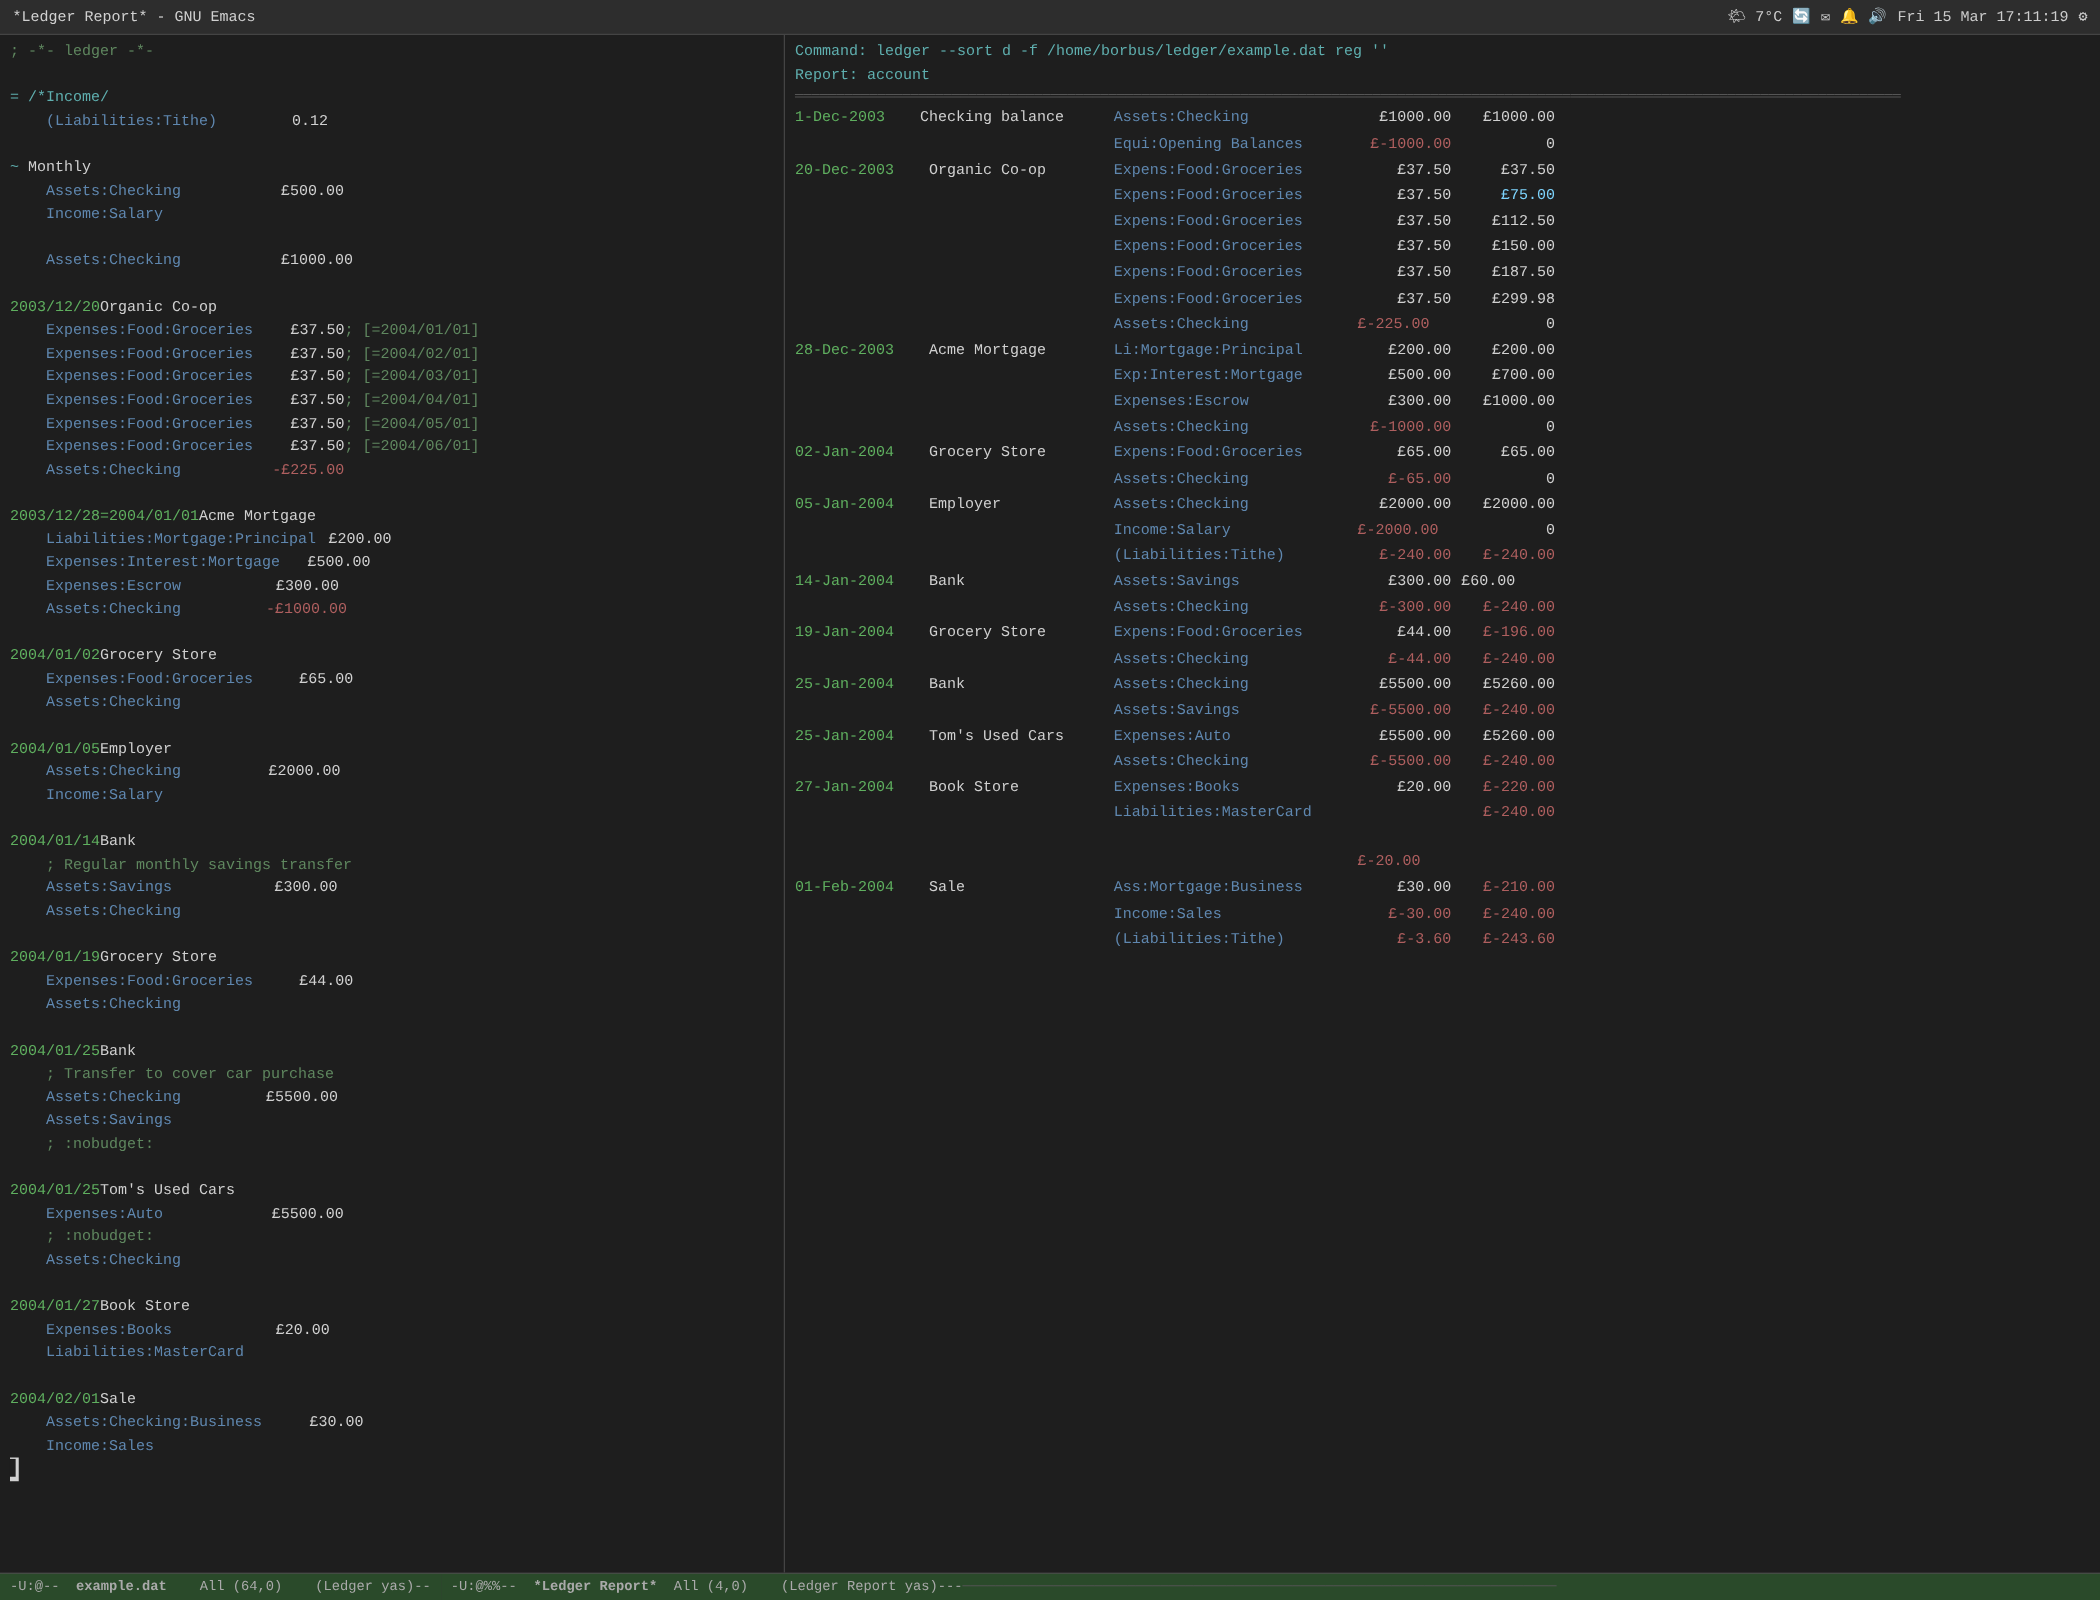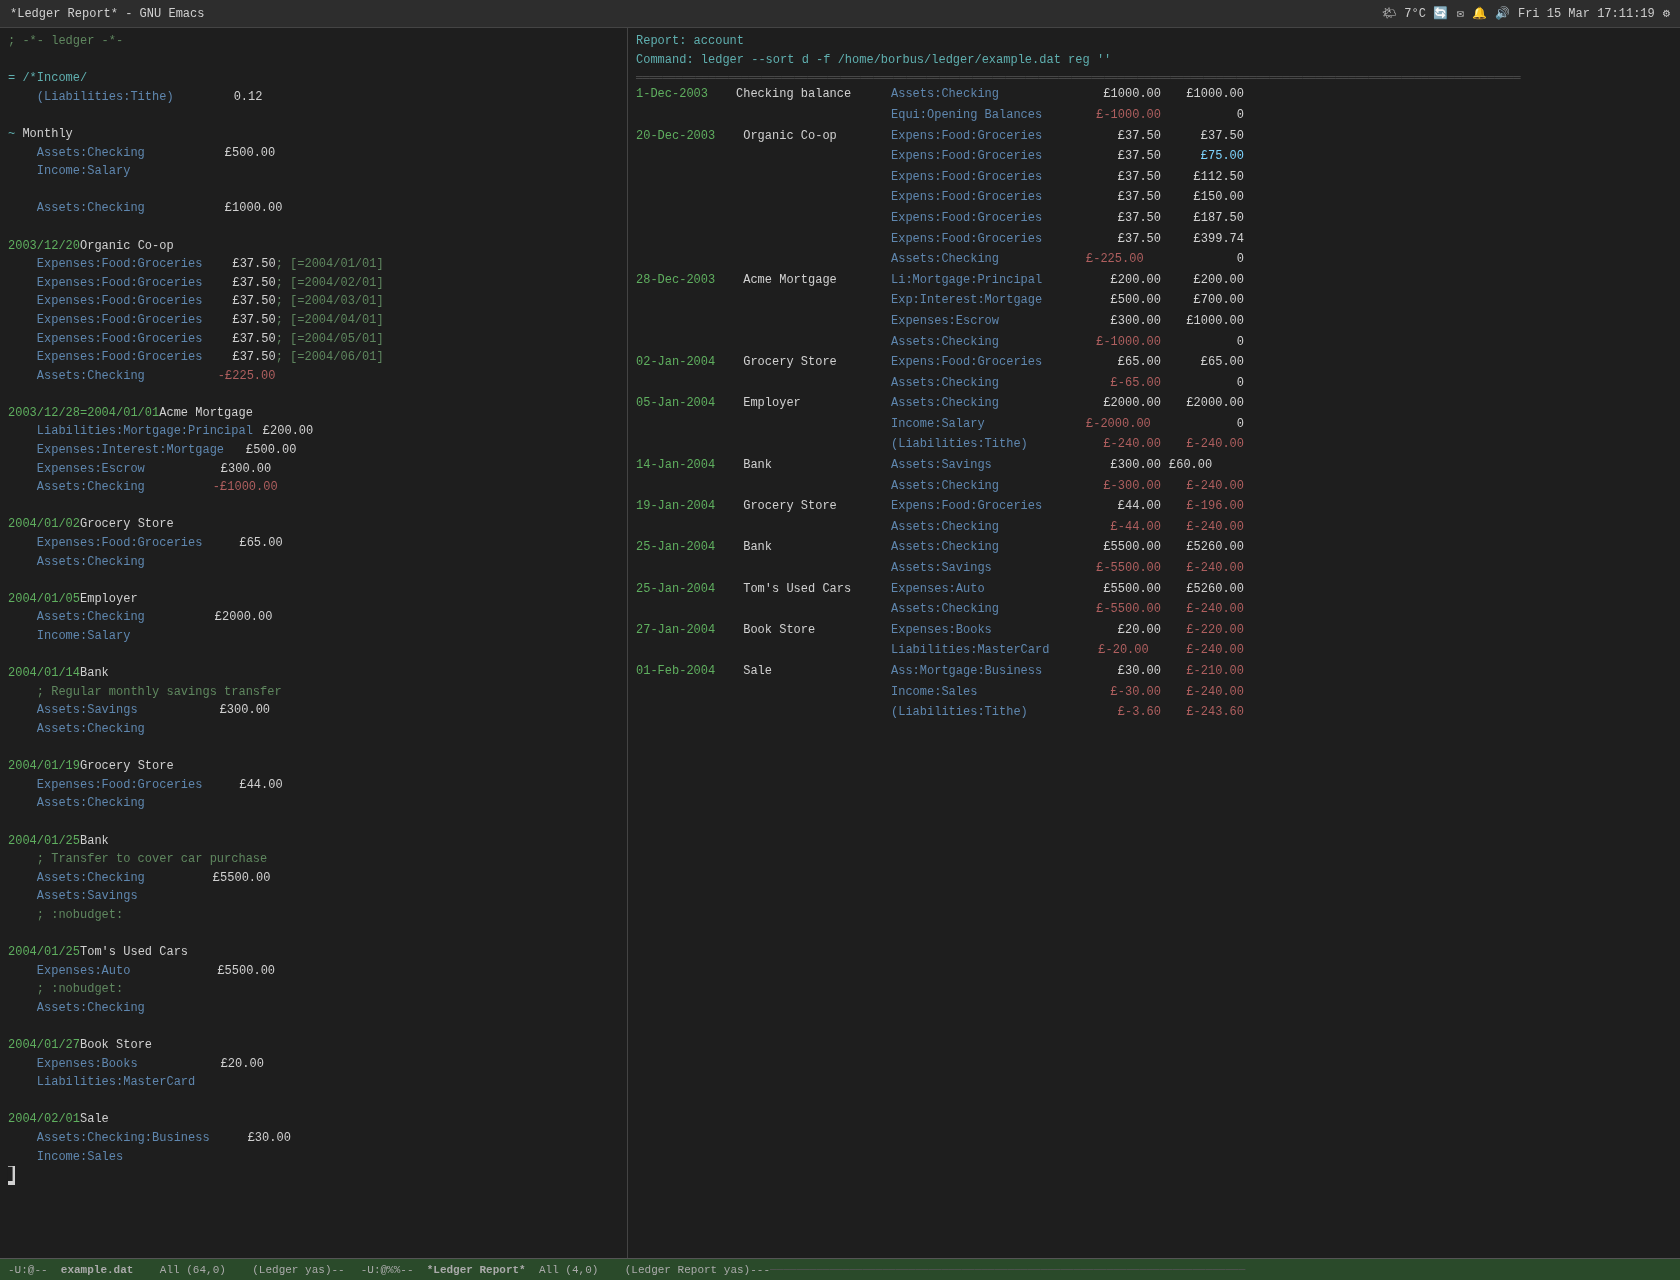--- a/index.html
+++ b/index.html
@@ -189,22 +189,22 @@
       <div class="line"><span class="green">2004/02/01</span> <span class="white">Sale</span></div>
       <div class="line"><span class="account-blue">    Assets:Checking:Business</span><span style="margin-left:38px" class="white">£30.00</span></div>
       <div class="line"><span class="account-blue">    Income:Sales</span></div>
       <div class="line"><span style="background:#d0d0d0;color:#1e1e1e;">▋</span></div>
 
     </div>
   </div>
 
   <div id="right-pane">
     <div class="report-header">
+      <div>Command: ledger --sort d -f /home/borbus/ledger/example.dat reg ''</div>
       <div>Report: account</div>
-      <div>Command: ledger --sort d -f /home/borbus/ledger/example.dat reg ''</div>
     </div>
     <div class="report-separator" style="padding: 0 8px; color:#555; font-size:11px;">
       ══════════════════════════════════════════════════════════════════════════════════════════════════════════════════════════════════════
     </div>
 
     <div style="padding: 0 0; font-size:12px;">
 
       <div style="display:flex; padding: 1px 8px; line-height:1.55; white-space:pre;">
         <span style="color:#5faf5f; min-width:100px;">1-Dec-2003 </span>
         <span style="color:#d0d0d0; min-width:155px;">Checking balance</span>
@@ -248,21 +248,21 @@
       <div style="display:flex; padding: 1px 8px; line-height:1.55; white-space:pre;">
         <span style="min-width:100px;"> </span><span style="min-width:155px;"> </span>
         <span style="color:#5f87af; min-width:195px;">Expens:Food:Groceries</span>
         <span style="color:#d0d0d0; min-width:75px; text-align:right; display:inline-block;">£37.50</span>
         <span style="color:#d0d0d0; min-width:75px; text-align:right; display:inline-block; margin-left:8px;">£187.50</span>
       </div>
       <div style="display:flex; padding: 1px 8px; line-height:1.55; white-space:pre;">
         <span style="min-width:100px;"> </span><span style="min-width:155px;"> </span>
         <span style="color:#5f87af; min-width:195px;">Expens:Food:Groceries</span>
         <span style="color:#d0d0d0; min-width:75px; text-align:right; display:inline-block;">£37.50</span>
-        <span style="color:#d0d0d0; min-width:75px; text-align:right; display:inline-block; margin-left:8px;">£399.74</span>
+        <span style="color:#d0d0d0; min-width:75px; text-align:right; display:inline-block; margin-left:8px;">£299.98</span>
       </div>
       <div style="display:flex; padding: 1px 8px; line-height:1.55; white-space:pre;">
         <span style="min-width:100px;"> </span><span style="min-width:155px;"> </span>
         <span style="color:#5f87af; min-width:195px;">Assets:Checking</span>
         <span style="color:#af5f5f; min-width:75px; display:inline-block;">£-225.00</span>
         <span style="color:#d0d0d0; min-width:75px; text-align:right; display:inline-block; margin-left:8px;">0</span>
       </div>
 
       <div style="display:flex; padding: 1px 8px; line-height:1.55; white-space:pre;">
         <span style="color:#5faf5f; min-width:100px;">28-Dec-2003</span>
@@ -383,21 +383,21 @@
       <div style="display:flex; padding: 1px 8px; line-height:1.55; white-space:pre;">
         <span style="color:#5faf5f; min-width:100px;">27-Jan-2004</span>
         <span style="color:#d0d0d0; min-width:155px;"> Book Store</span>
         <span style="color:#5f87af; min-width:195px;">Expenses:Books</span>
         <span style="color:#d0d0d0; min-width:75px; text-align:right; display:inline-block;">£20.00</span>
         <span style="color:#af5f5f; min-width:75px; text-align:right; display:inline-block; margin-left:8px;">£-220.00</span>
       </div>
       <div style="display:flex; padding: 1px 8px; line-height:1.55; white-space:pre;">
         <span style="min-width:100px;"> </span><span style="min-width:155px;"> </span>
         <span style="color:#5f87af; min-width:195px;">Liabilities:MasterCard</span>
-        <span style="color:#af5f5f; min-width:75px; text-align:center; display:inline-block;">£-20.00</span>
+        <span style="color:#af5f5f; min-width:75px; text-align:left; display:inline-block;margin-top:39px;">£-20.00</span>
         <span style="color:#af5f5f; min-width:75px; text-align:right; display:inline-block; margin-left:8px;">£-240.00</span>
       </div>
 
       <div style="display:flex; padding: 1px 8px; line-height:1.55; white-space:pre;">
         <span style="color:#5faf5f; min-width:100px;">01-Feb-2004</span>
         <span style="color:#d0d0d0; min-width:155px;"> Sale</span>
         <span style="color:#5f87af; min-width:195px;">Ass:Mortgage:Business</span>
         <span style="color:#d0d0d0; min-width:75px; text-align:right; display:inline-block;">£30.00</span>
         <span style="color:#af5f5f; min-width:75px; text-align:right; display:inline-block; margin-left:8px;">£-210.00</span>
       </div>

